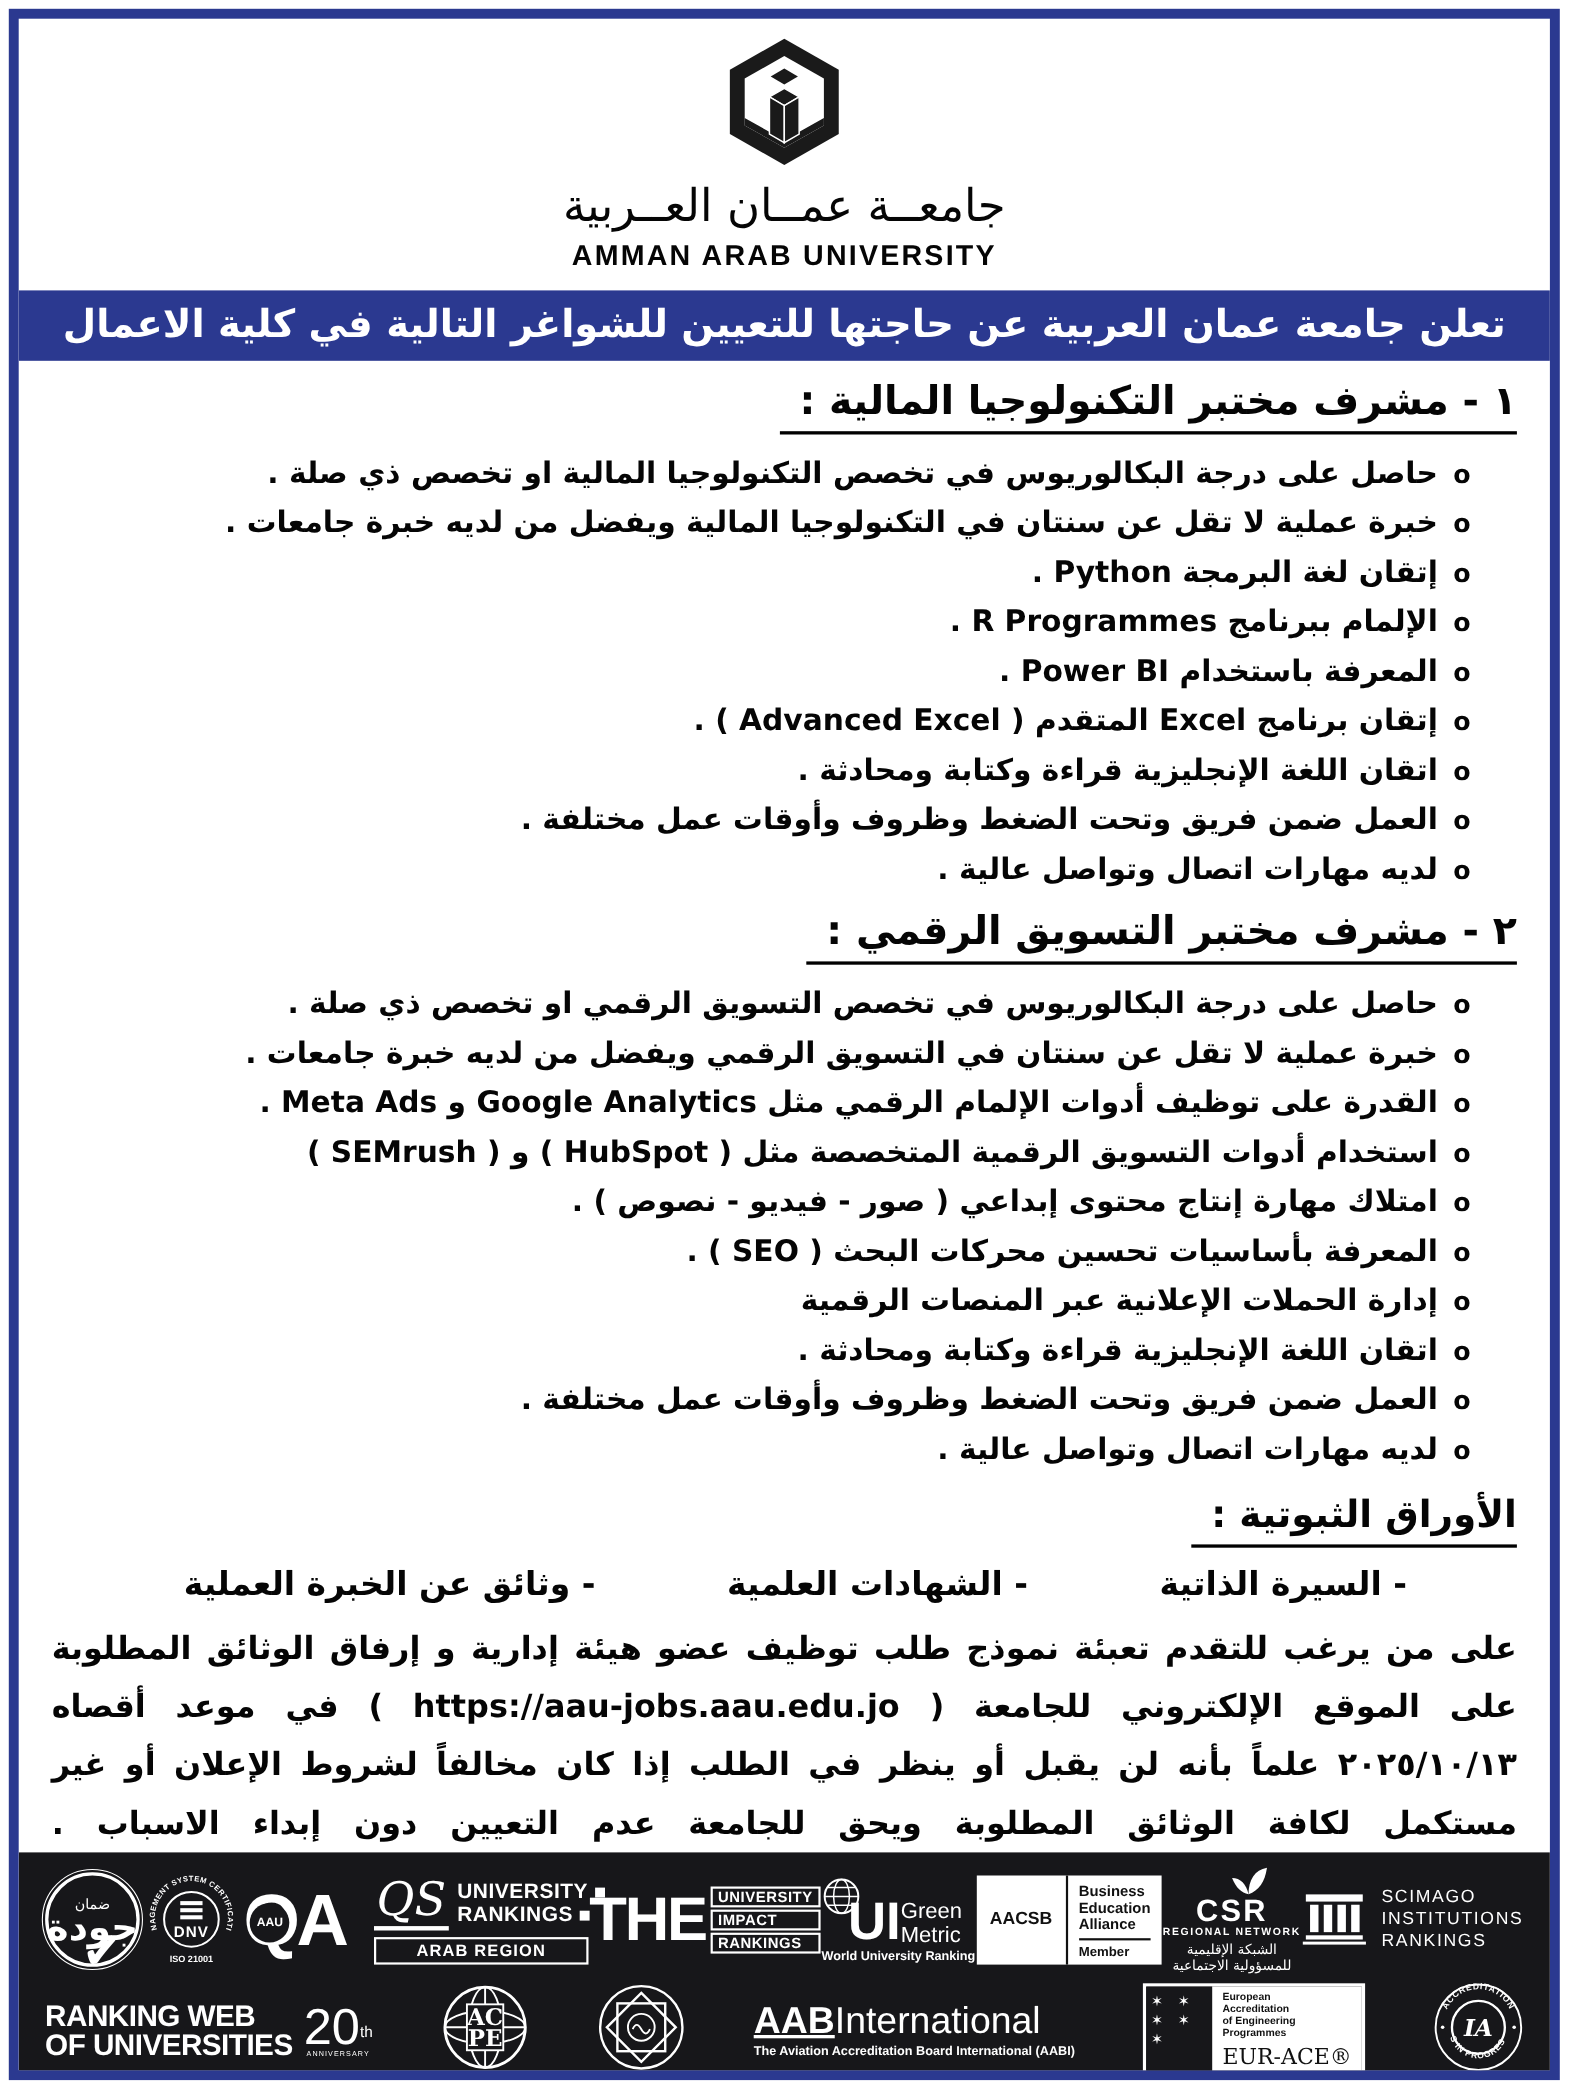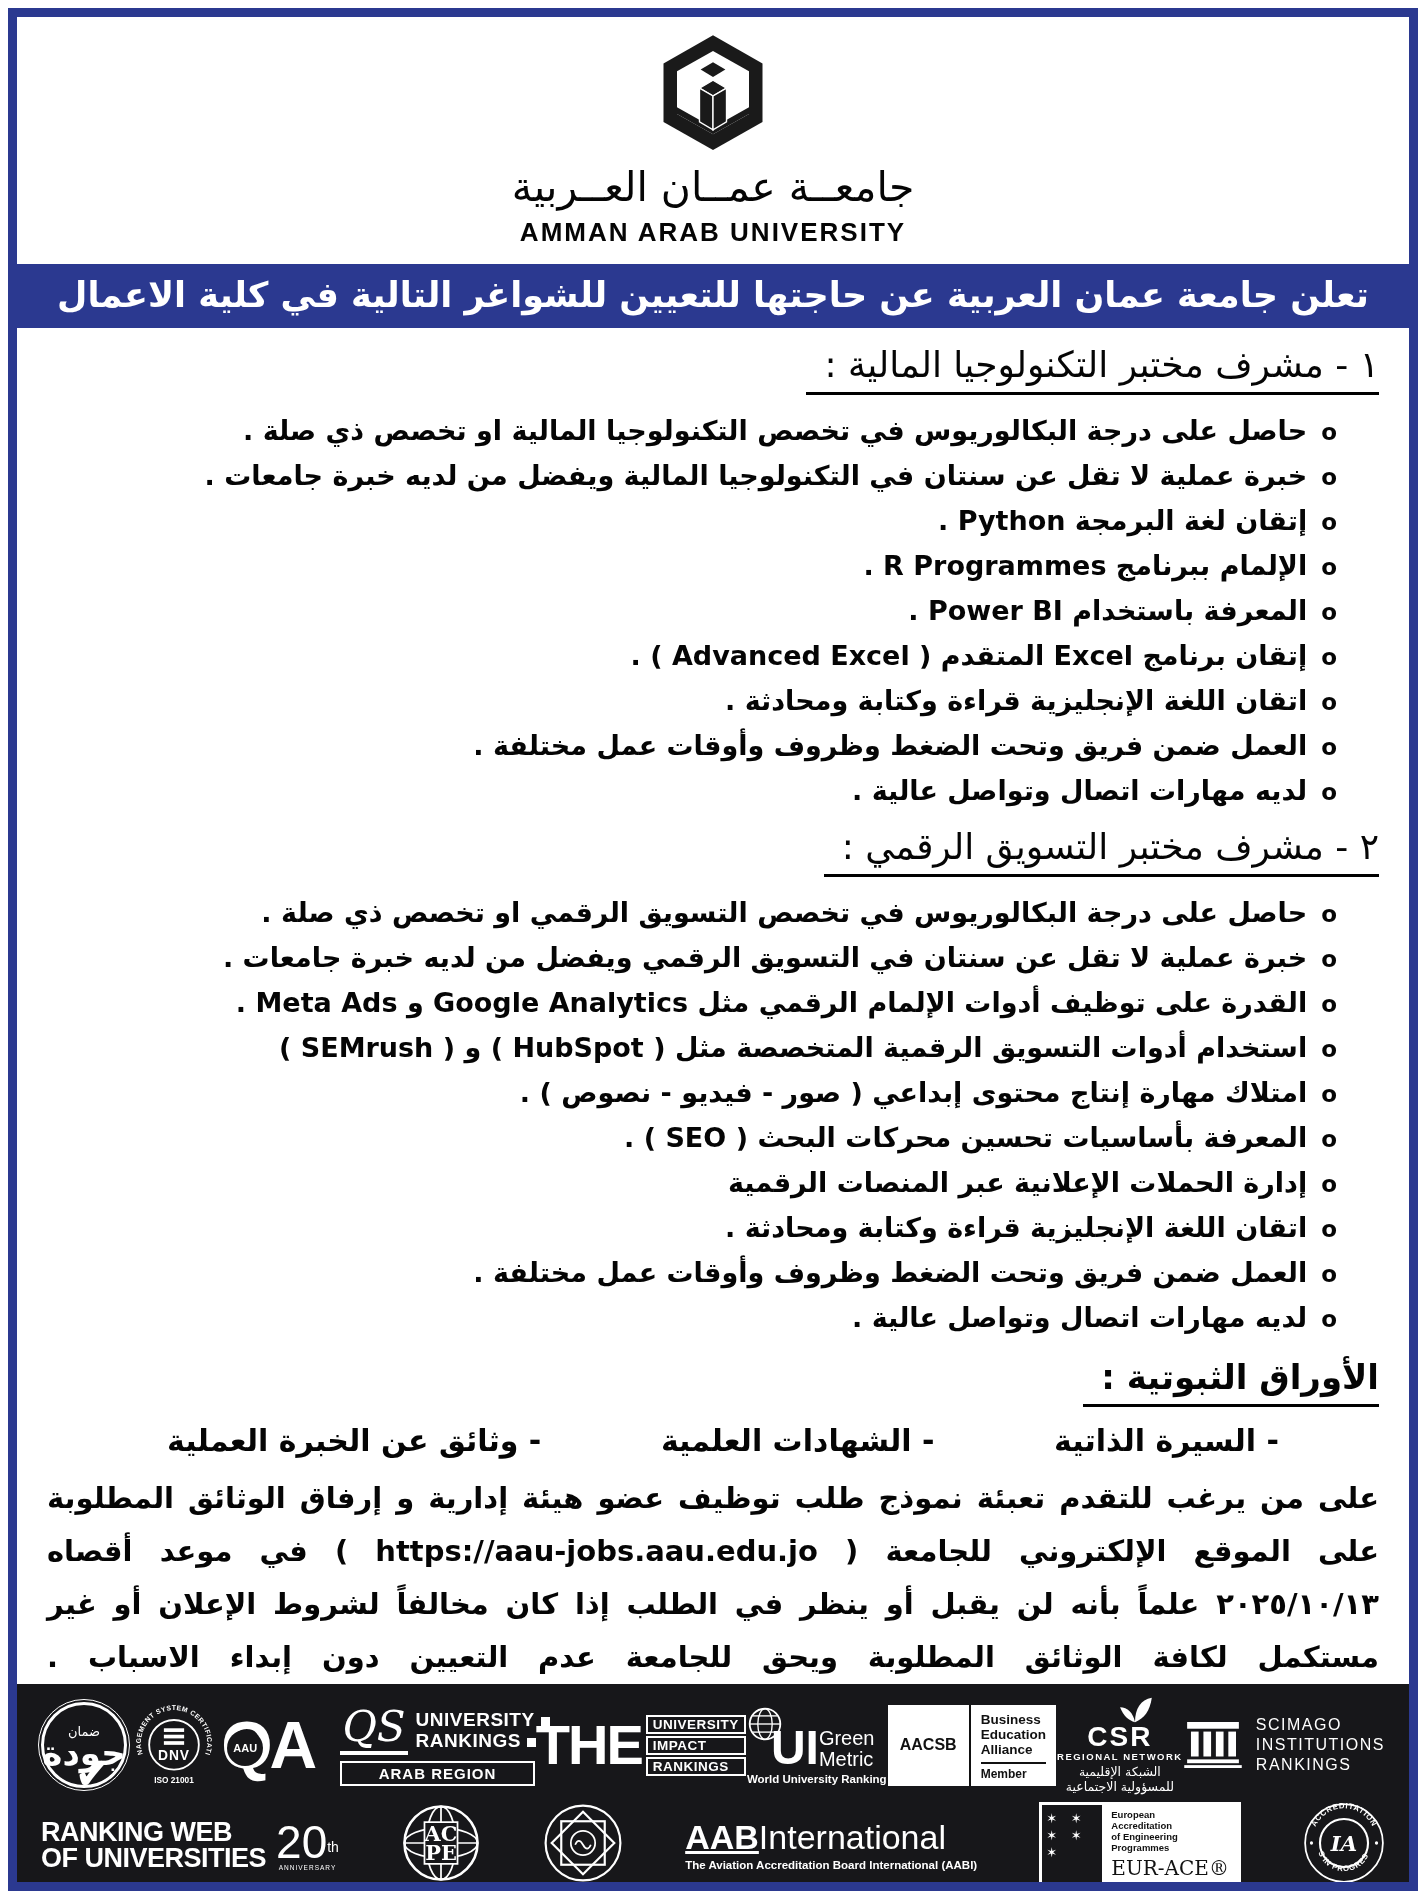--- a/index.html
+++ b/index.html
@@ -19,21 +19,21 @@
   .uni-en { font-family:"Liberation Sans", sans-serif; font-size:26px; font-weight:700; letter-spacing:2px; margin-top:6px; }
 
   
   .banner {
     margin-top:16px; background:#2b3990; color:#fff; text-align:center;
     font-weight:700; font-size:35px; line-height:42px; padding:10px 10px 12px; direction:rtl;
   }
 
   
   main { flex:1; direction:rtl; padding:4px 30px 0; }
-  .job-title { font-size:36px; font-weight:400; margin-top:12px; }
+  .job-title { font-size:36px; font-weight:700; margin-top:12px; }
   .job-title .ul, .docs-title .ul { display:inline-block; border-bottom:3px solid #000; padding-bottom:7px; padding-left:18px; }
   ul.reqs { list-style:none; margin-top:14px; padding:0 42px 0 0; }
   ul.reqs li { display:flex; gap:14px; align-items:baseline; font-size:27px; font-weight:700; line-height:44px; }
   .bullet-marker { font-size:23px; font-weight:700; }
   .docs-title { font-size:34px; font-weight:700; margin-top:16px; }
   .docs-items { display:flex; justify-content:space-between; padding:16px 100px 0 120px; font-size:30px; font-weight:700; }
   .apply { margin-top:14px; font-size:29px; font-weight:700; line-height:53px; text-align:justify; text-align-last:justify; }
 
   
   footer { background:#17171a; color:#fff; padding:12px 24px 8px; font-family:"Liberation Sans", sans-serif; }

